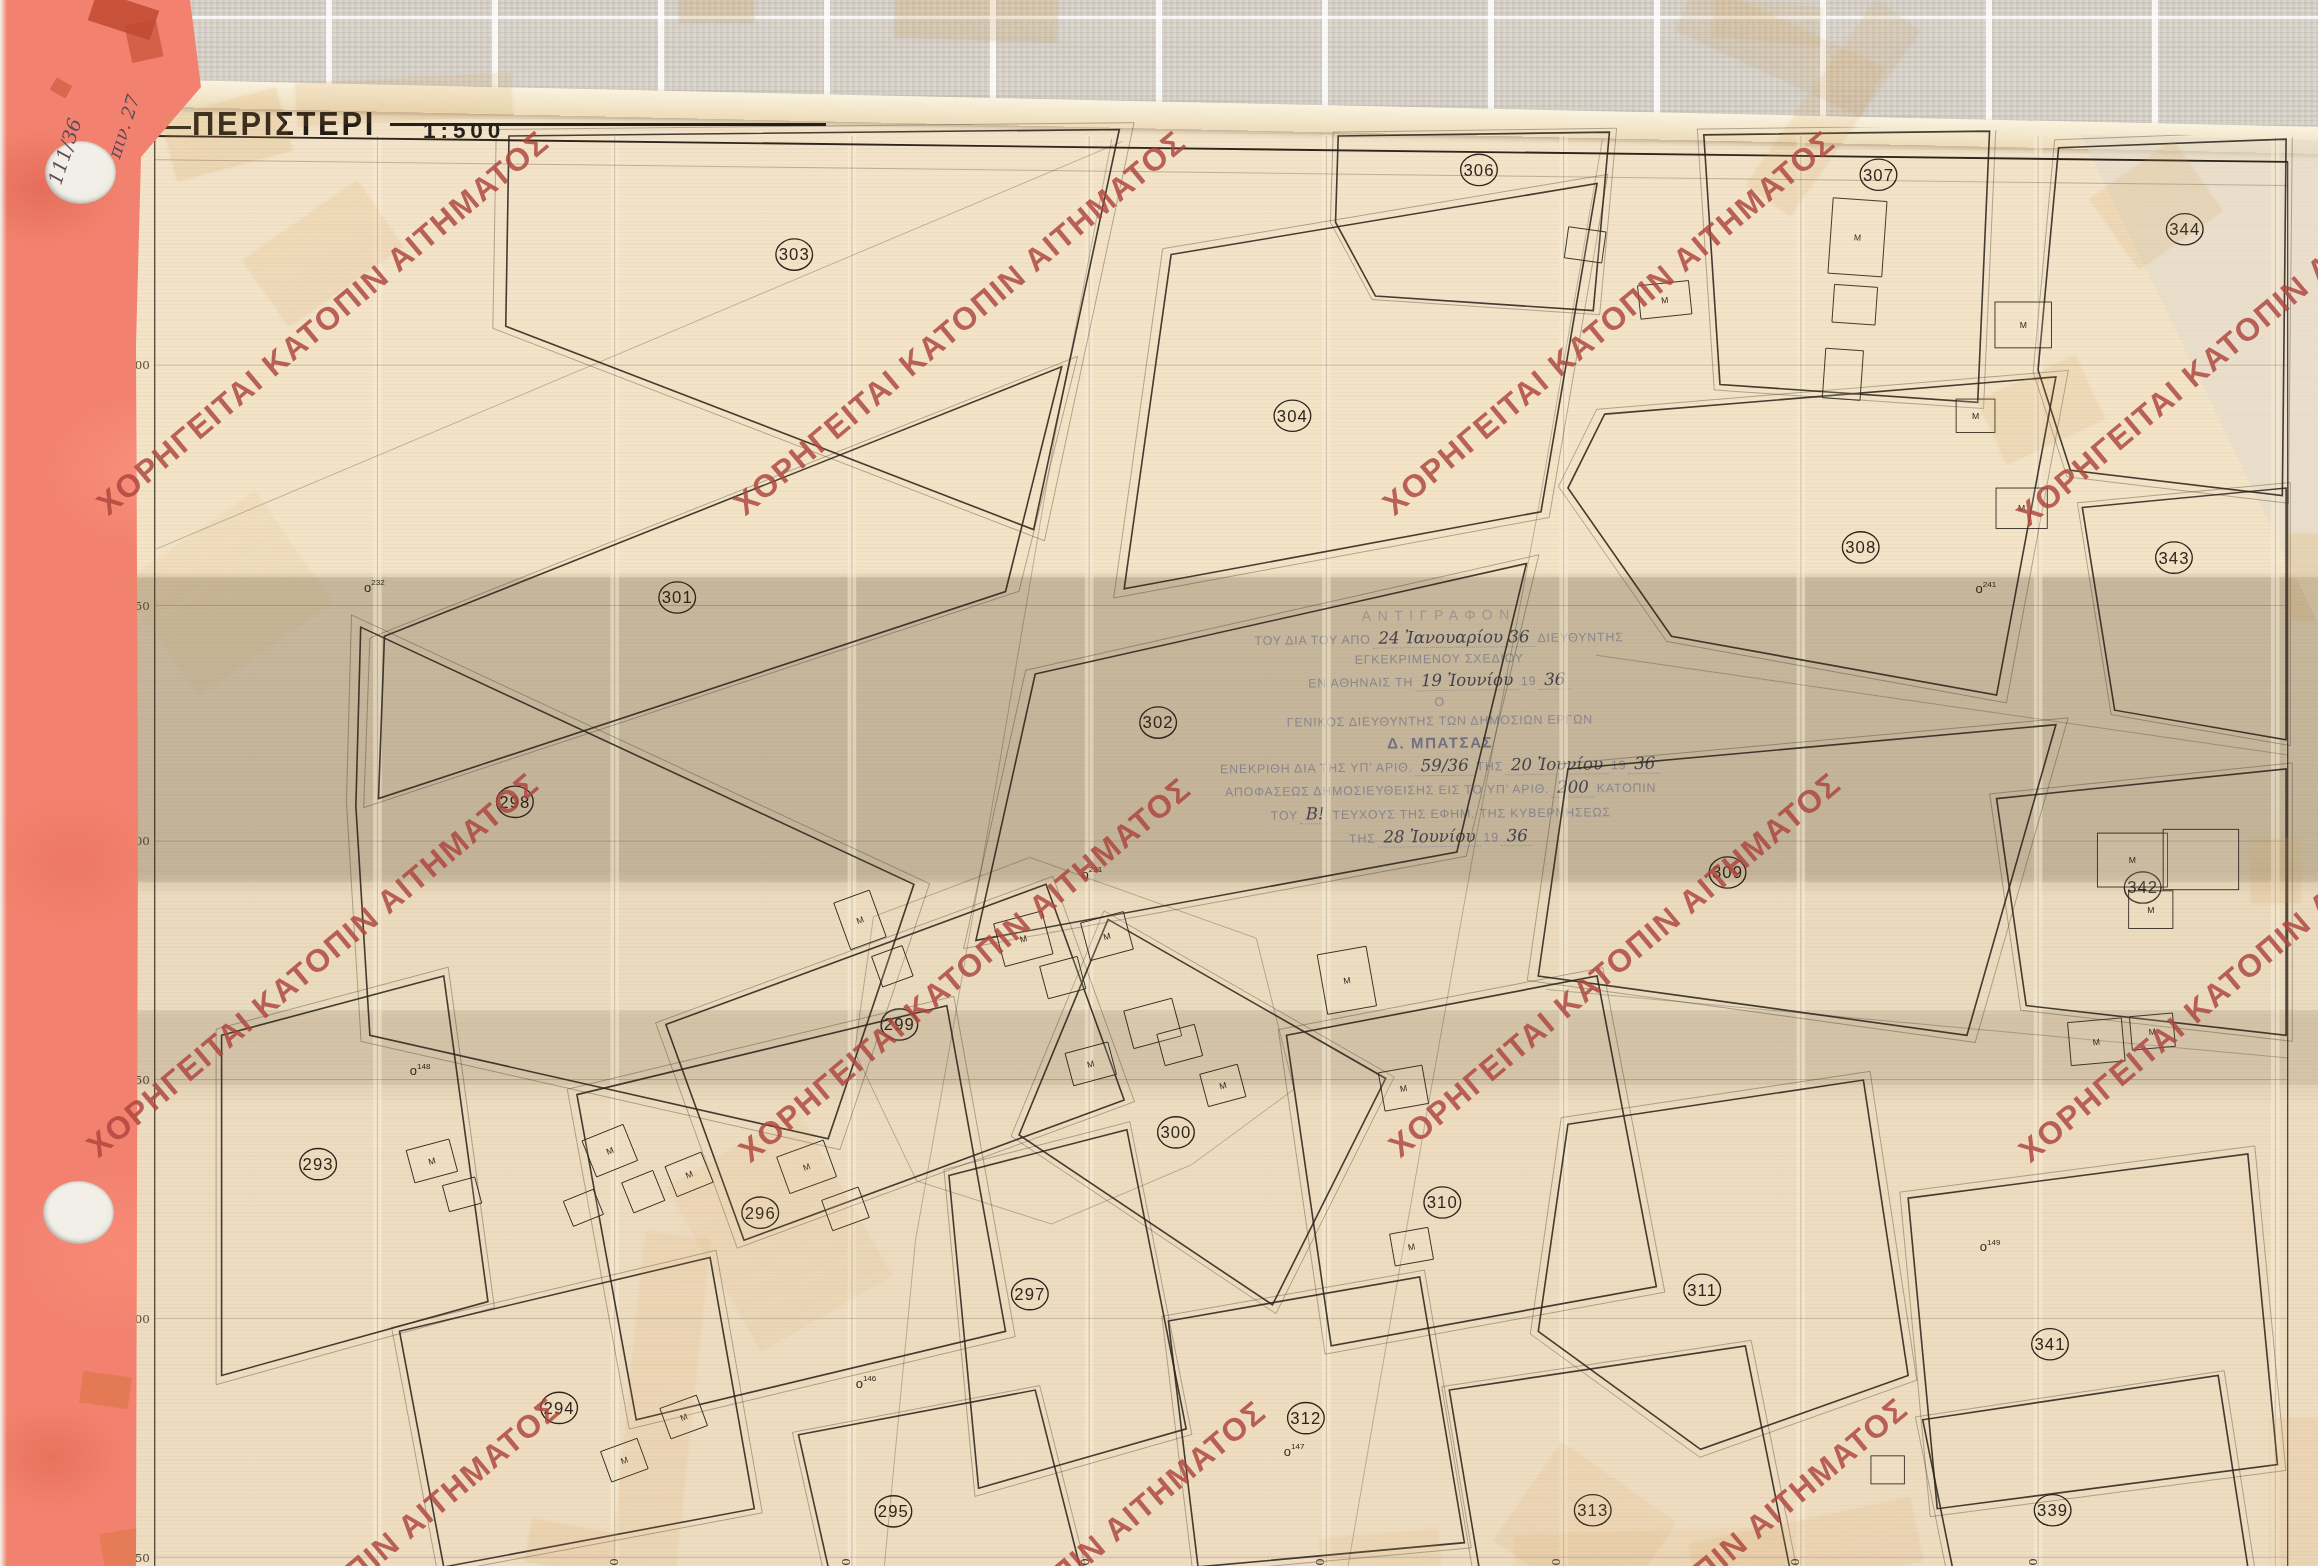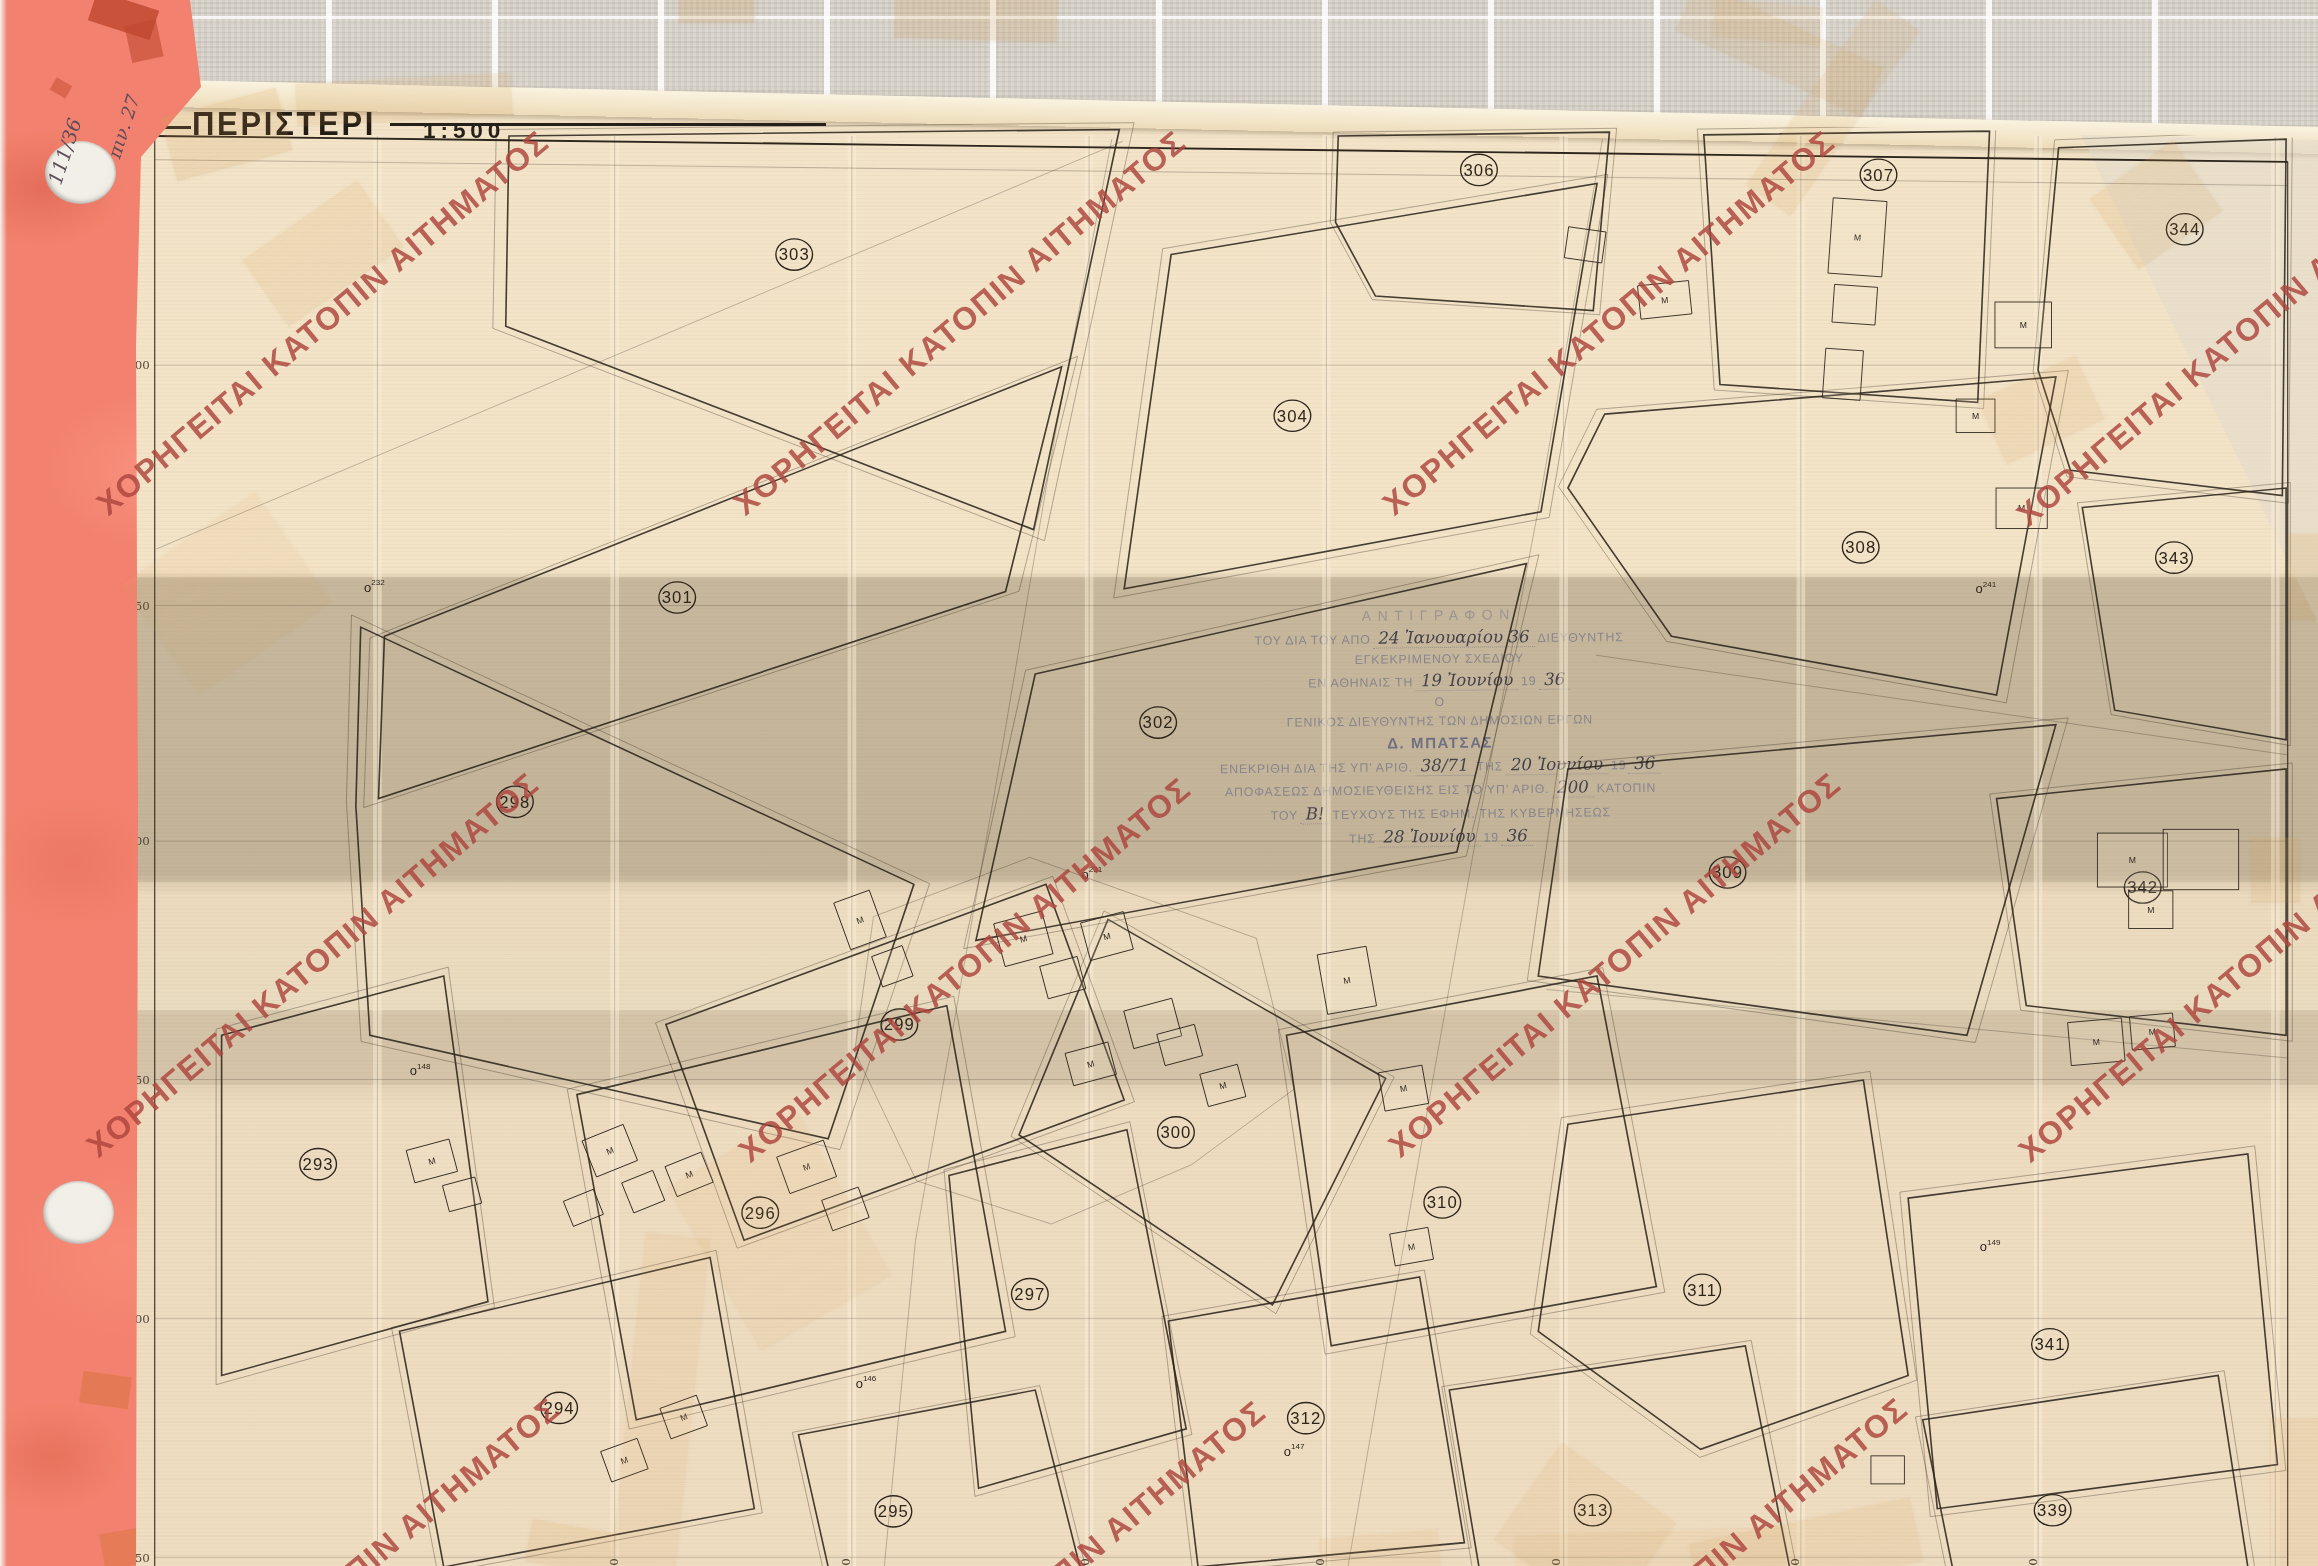--- a/index.html
+++ b/index.html
@@ -418,21 +418,21 @@
   <div class="trule" id="trule-r"></div>
 
   <div id="stamp">
       <div class="row"><span class="st">ΑΝΤΙΓΡΑΦΟΝ</span> </div>
       <div class="row"><span class="sp">ΤΟΥ ΔΙΑ ΤΟΥ ΑΠΟ</span> <span class="sh">24 Ἰανουαρίου 36</span> <span class="sp">ΔΙΕΥΘΥΝΤΗΣ</span> </div>
       <div class="row"><span class="sp">ΕΓΚΕΚΡΙΜΕΝΟΥ ΣΧΕΔΙΟΥ</span> </div>
       <div class="row"><span class="sp">ΕΝ ΑΘΗΝΑΙΣ ΤΗ</span> <span class="sh">19 Ἰουνίου</span> <span class="sp">19</span> <span class="sh">36</span> </div>
       <div class="row"><span class="sp">Ο</span> </div>
       <div class="row"><span class="sp">ΓΕΝΙΚΟΣ ΔΙΕΥΘΥΝΤΗΣ ΤΩΝ ΔΗΜΟΣΙΩΝ ΕΡΓΩΝ</span> </div>
       <div class="row"><span class="ssig">Δ. ΜΠΑΤΣΑΣ</span> </div>
-      <div class="row"><span class="sp">ΕΝΕΚΡΙΘΗ ΔΙΑ ΤΗΣ ΥΠ’ ΑΡΙΘ.</span> <span class="sh">38/71</span> <span class="sp">ΤΗΣ</span> <span class="sh">20 Ἰουνίου</span> <span class="sp">19</span> <span class="sh">36</span> </div>
+      <div class="row"><span class="sp">ΕΝΕΚΡΙΘΗ ΔΙΑ ΤΗΣ ΥΠ’ ΑΡΙΘ.</span> <span class="sh">59/36</span> <span class="sp">ΤΗΣ</span> <span class="sh">20 Ἰουνίου</span> <span class="sp">19</span> <span class="sh">36</span> </div>
       <div class="row"><span class="sp">ΑΠΟΦΑΣΕΩΣ ΔΗΜΟΣΙΕΥΘΕΙΣΗΣ ΕΙΣ ΤΟ ΥΠ’ ΑΡΙΘ.</span> <span class="sh">200</span> <span class="sp">ΚΑΤΟΠΙΝ</span> </div>
       <div class="row"><span class="sp">ΤΟΥ</span> <span class="sh">Β!</span> <span class="sp">ΤΕΥΧΟΥΣ ΤΗΣ ΕΦΗΜ. ΤΗΣ ΚΥΒΕΡΝΗΣΕΩΣ</span> </div>
       <div class="row"><span class="sp">ΤΗΣ</span> <span class="sh">28 Ἰουνίου</span> <span class="sp">19</span> <span class="sh">36</span> </div>
     </div>
 
   <div id="pink">
     <div class="pblotch" id="pb1"></div>
     <div class="pblotch" id="pb2"></div>
     <div class="pblotch" id="pb3"></div>
     <div class="pstain" id="ps1"></div>

